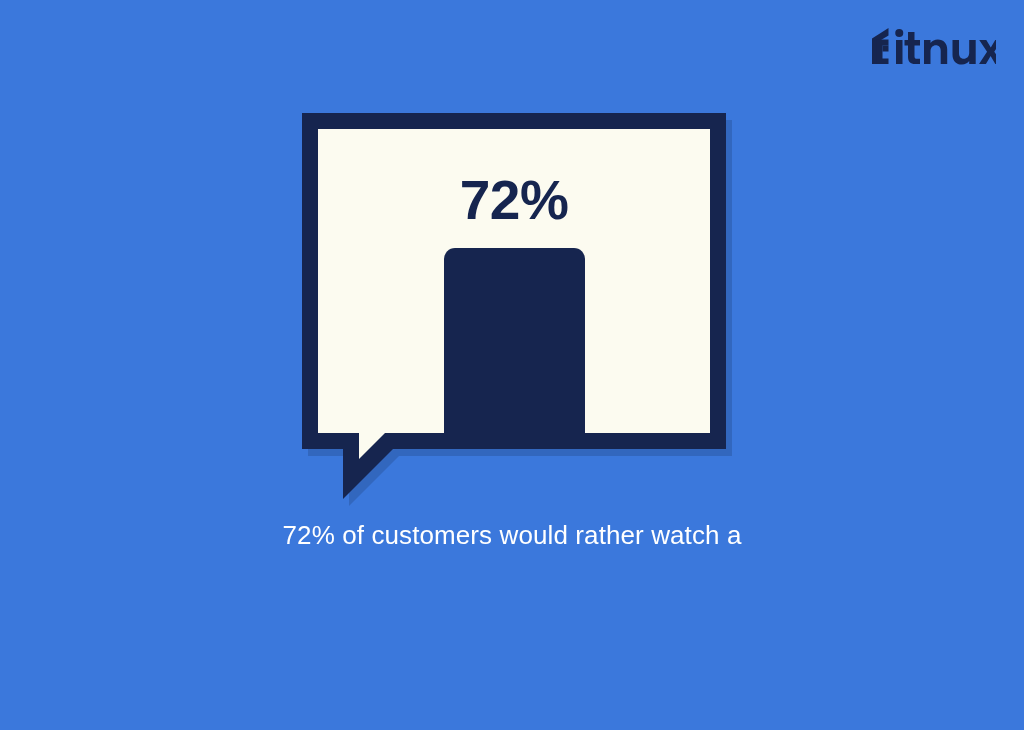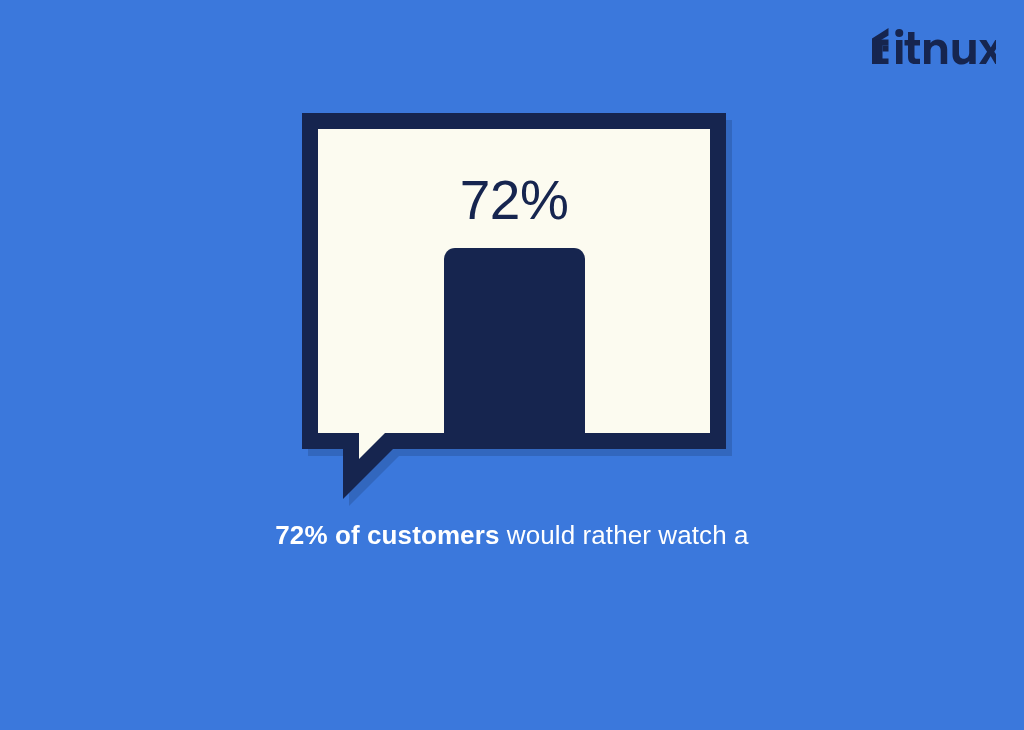--- a/index.html
+++ b/index.html
@@ -42,39 +42,39 @@
 
   
   .pct-label {
     position: absolute;
     left: 0;
     top: 66px;
     width: 436px;
     text-align: center;
     color: #16254f;
     font-size: 55px;
-    font-weight: normal;
+    font-weight: bold;
     letter-spacing: -0.5px;
     line-height: 1;
   }
 
   
   .caption {
     position: absolute;
     left: 0;
     top: 516px;
     width: 1024px;
     text-align: center;
     color: #ffffff;
     font-size: 26px;
     line-height: 38px;
     letter-spacing: 0.1px;
   }
   .caption .lead {
-    font-weight: bold;
+    font-weight: normal;
   }
 </style>
 </head>
 <body>
 
 <div class="logo">
   <span>
     <svg width="130" height="40" viewBox="0 0 130 40" xmlns="http://www.w3.org/2000/svg">
       <g fill="#16254f">
 

